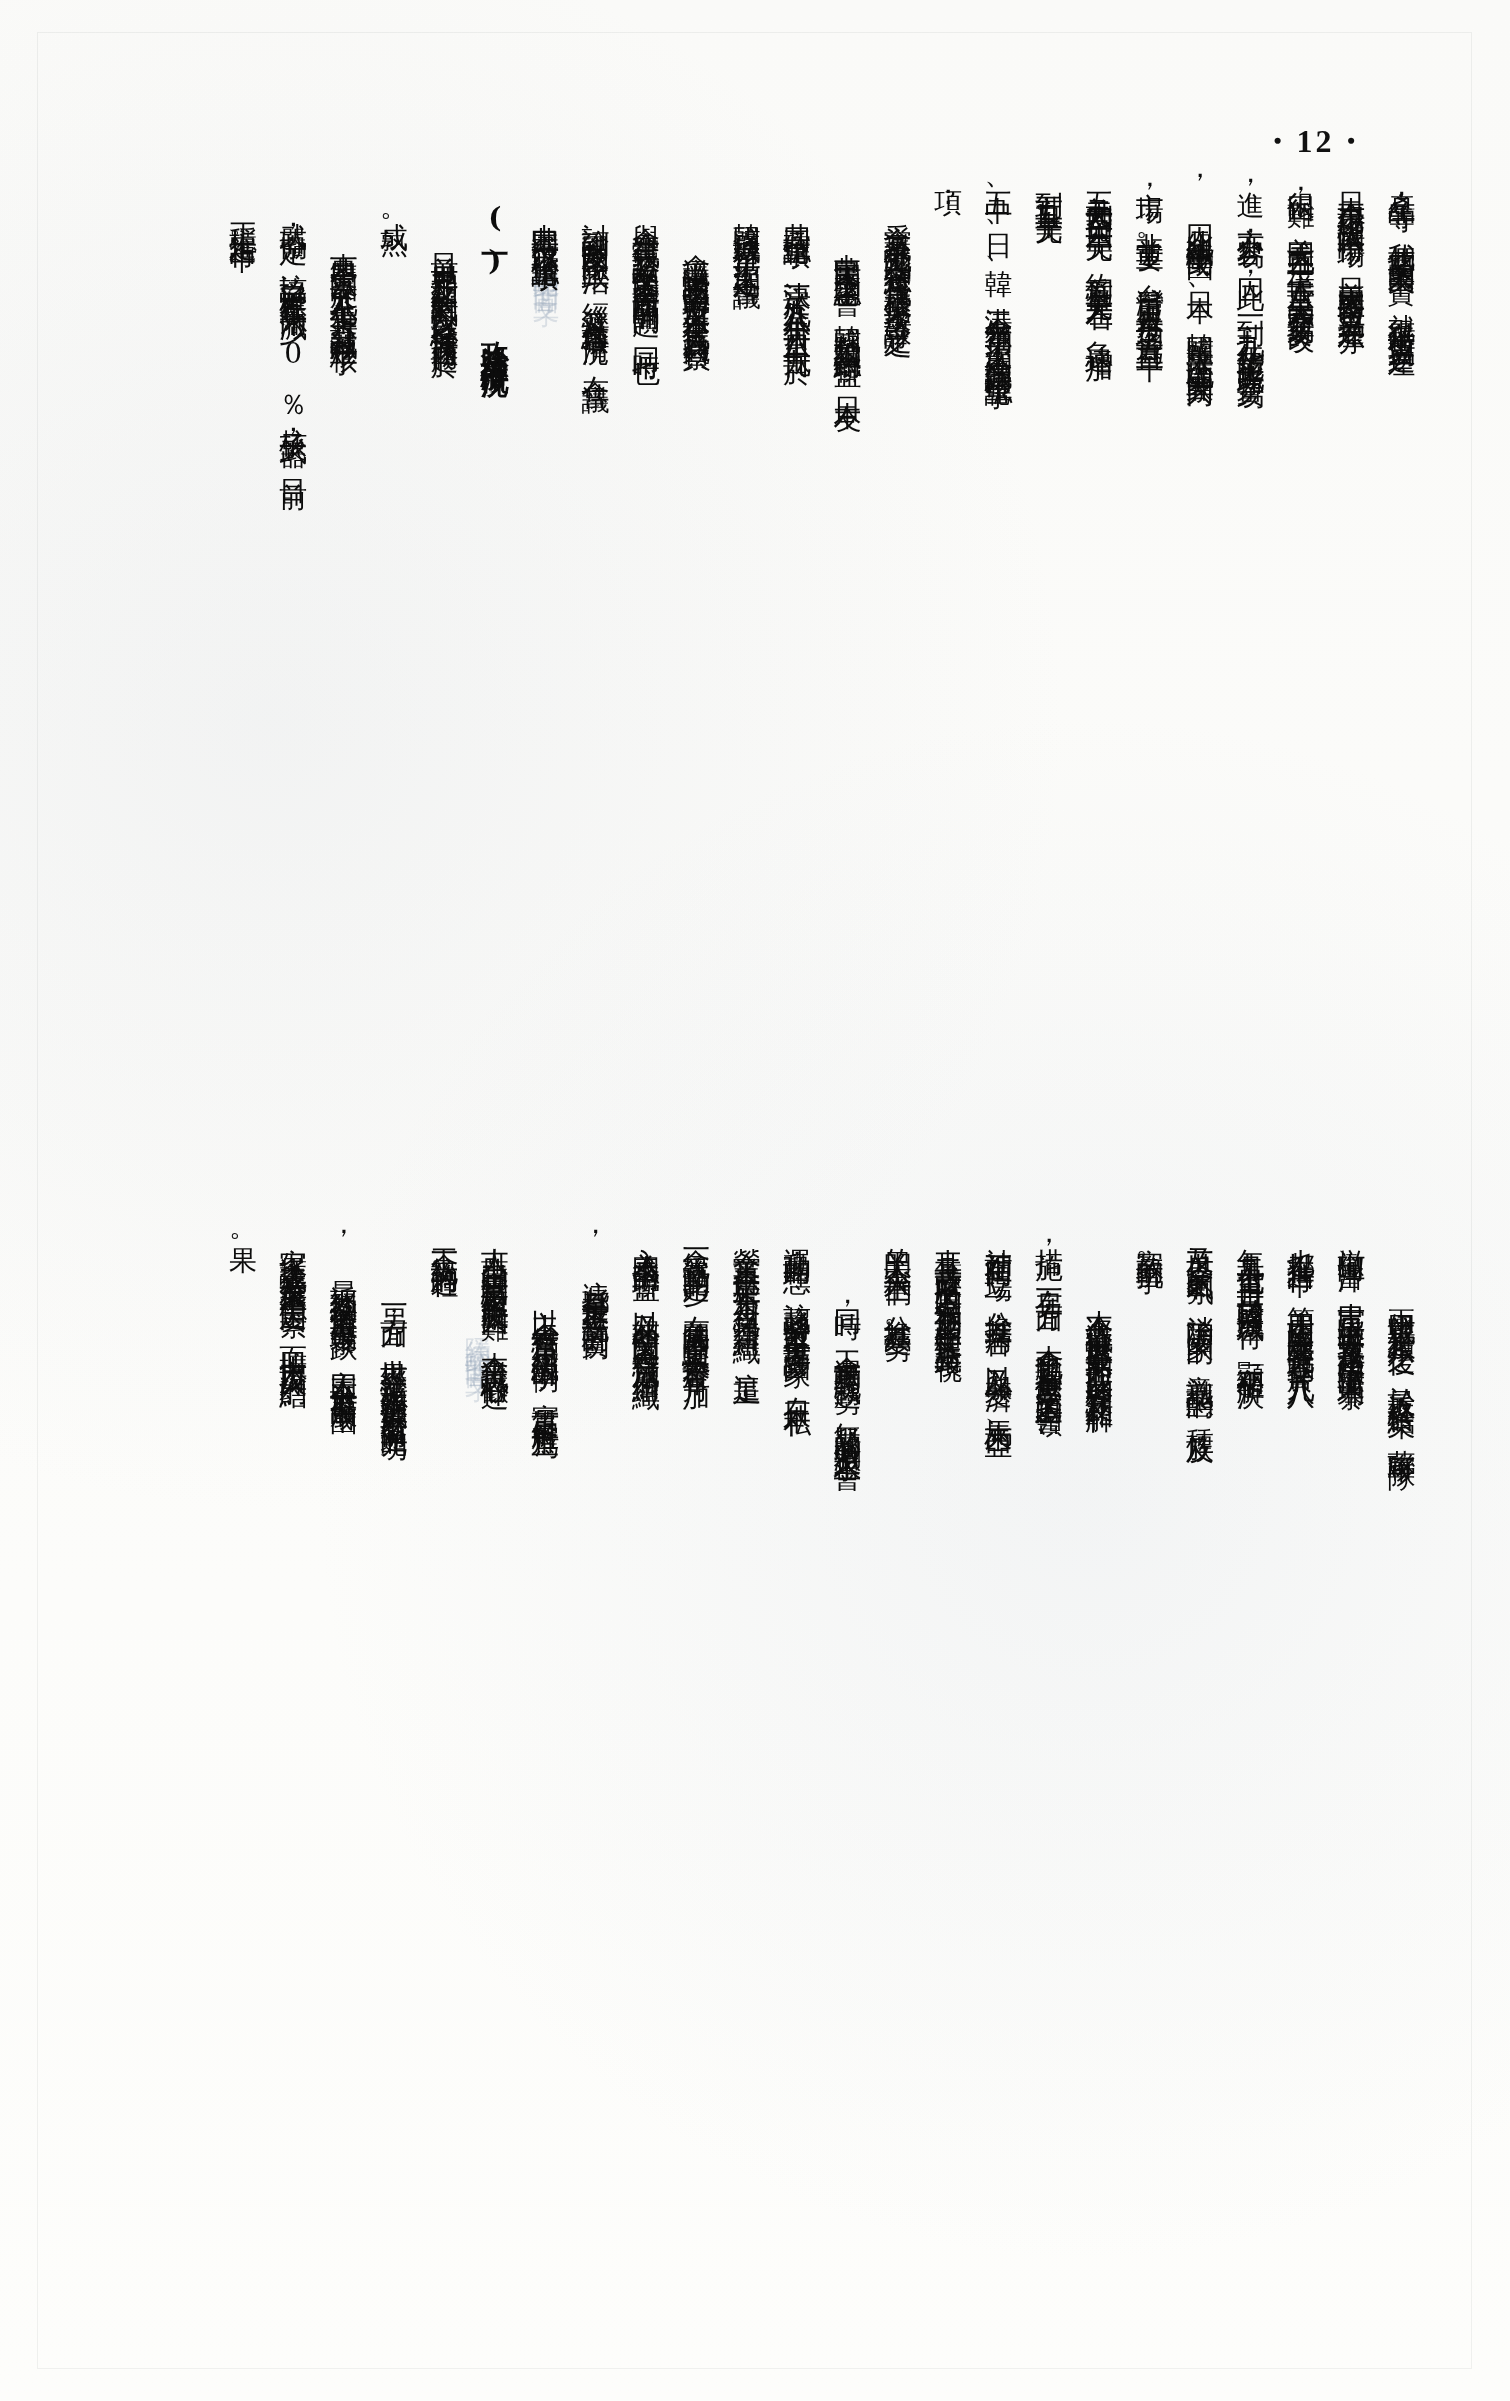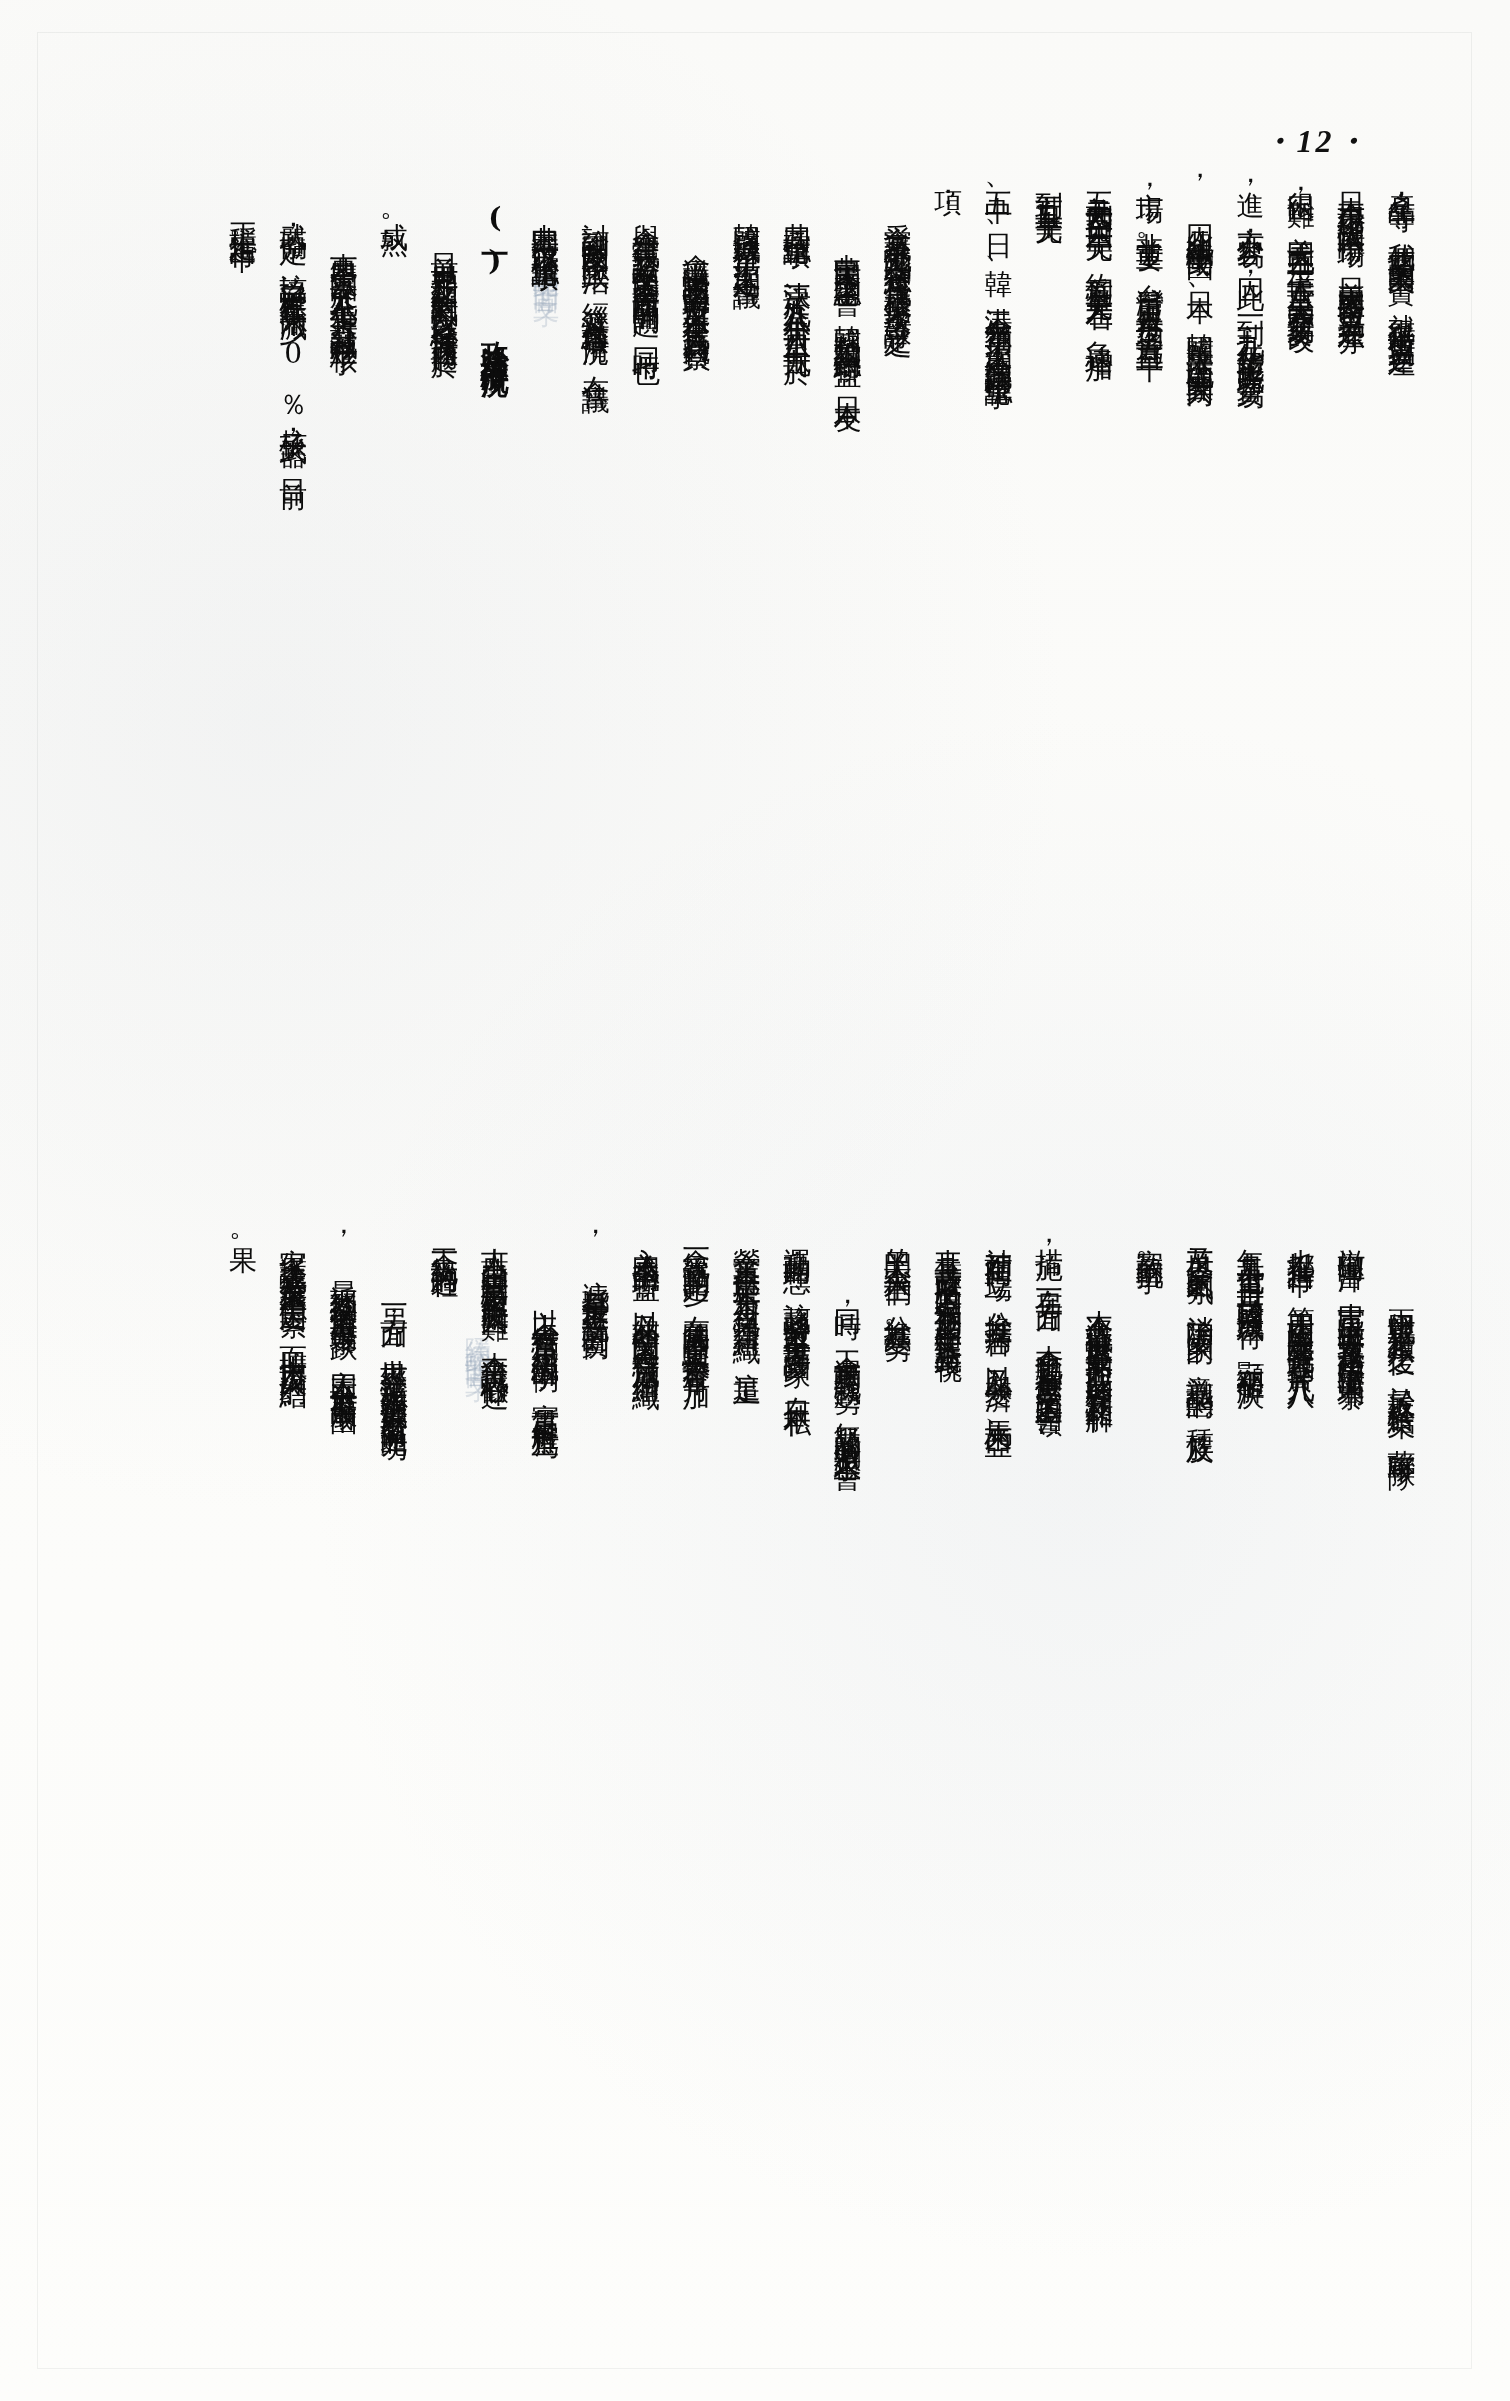--- a/index.html
+++ b/index.html
@@ -41,21 +41,20 @@
   #folio {
     position: absolute;
     right: 141px;
     top: 120px;
     font-size: 32px;
     font-weight: bold;
     letter-spacing: 3.2px;
     color: #111;
     font-family: "Liberation Serif", serif;
     white-space: nowrap;
-    font-style: italic;
   }
   
   .block {
     position: absolute;
     display: flex;
     flex-direction: row-reverse;
     align-items: flex-start;
   }
   #block-top {
     right: 90px;

